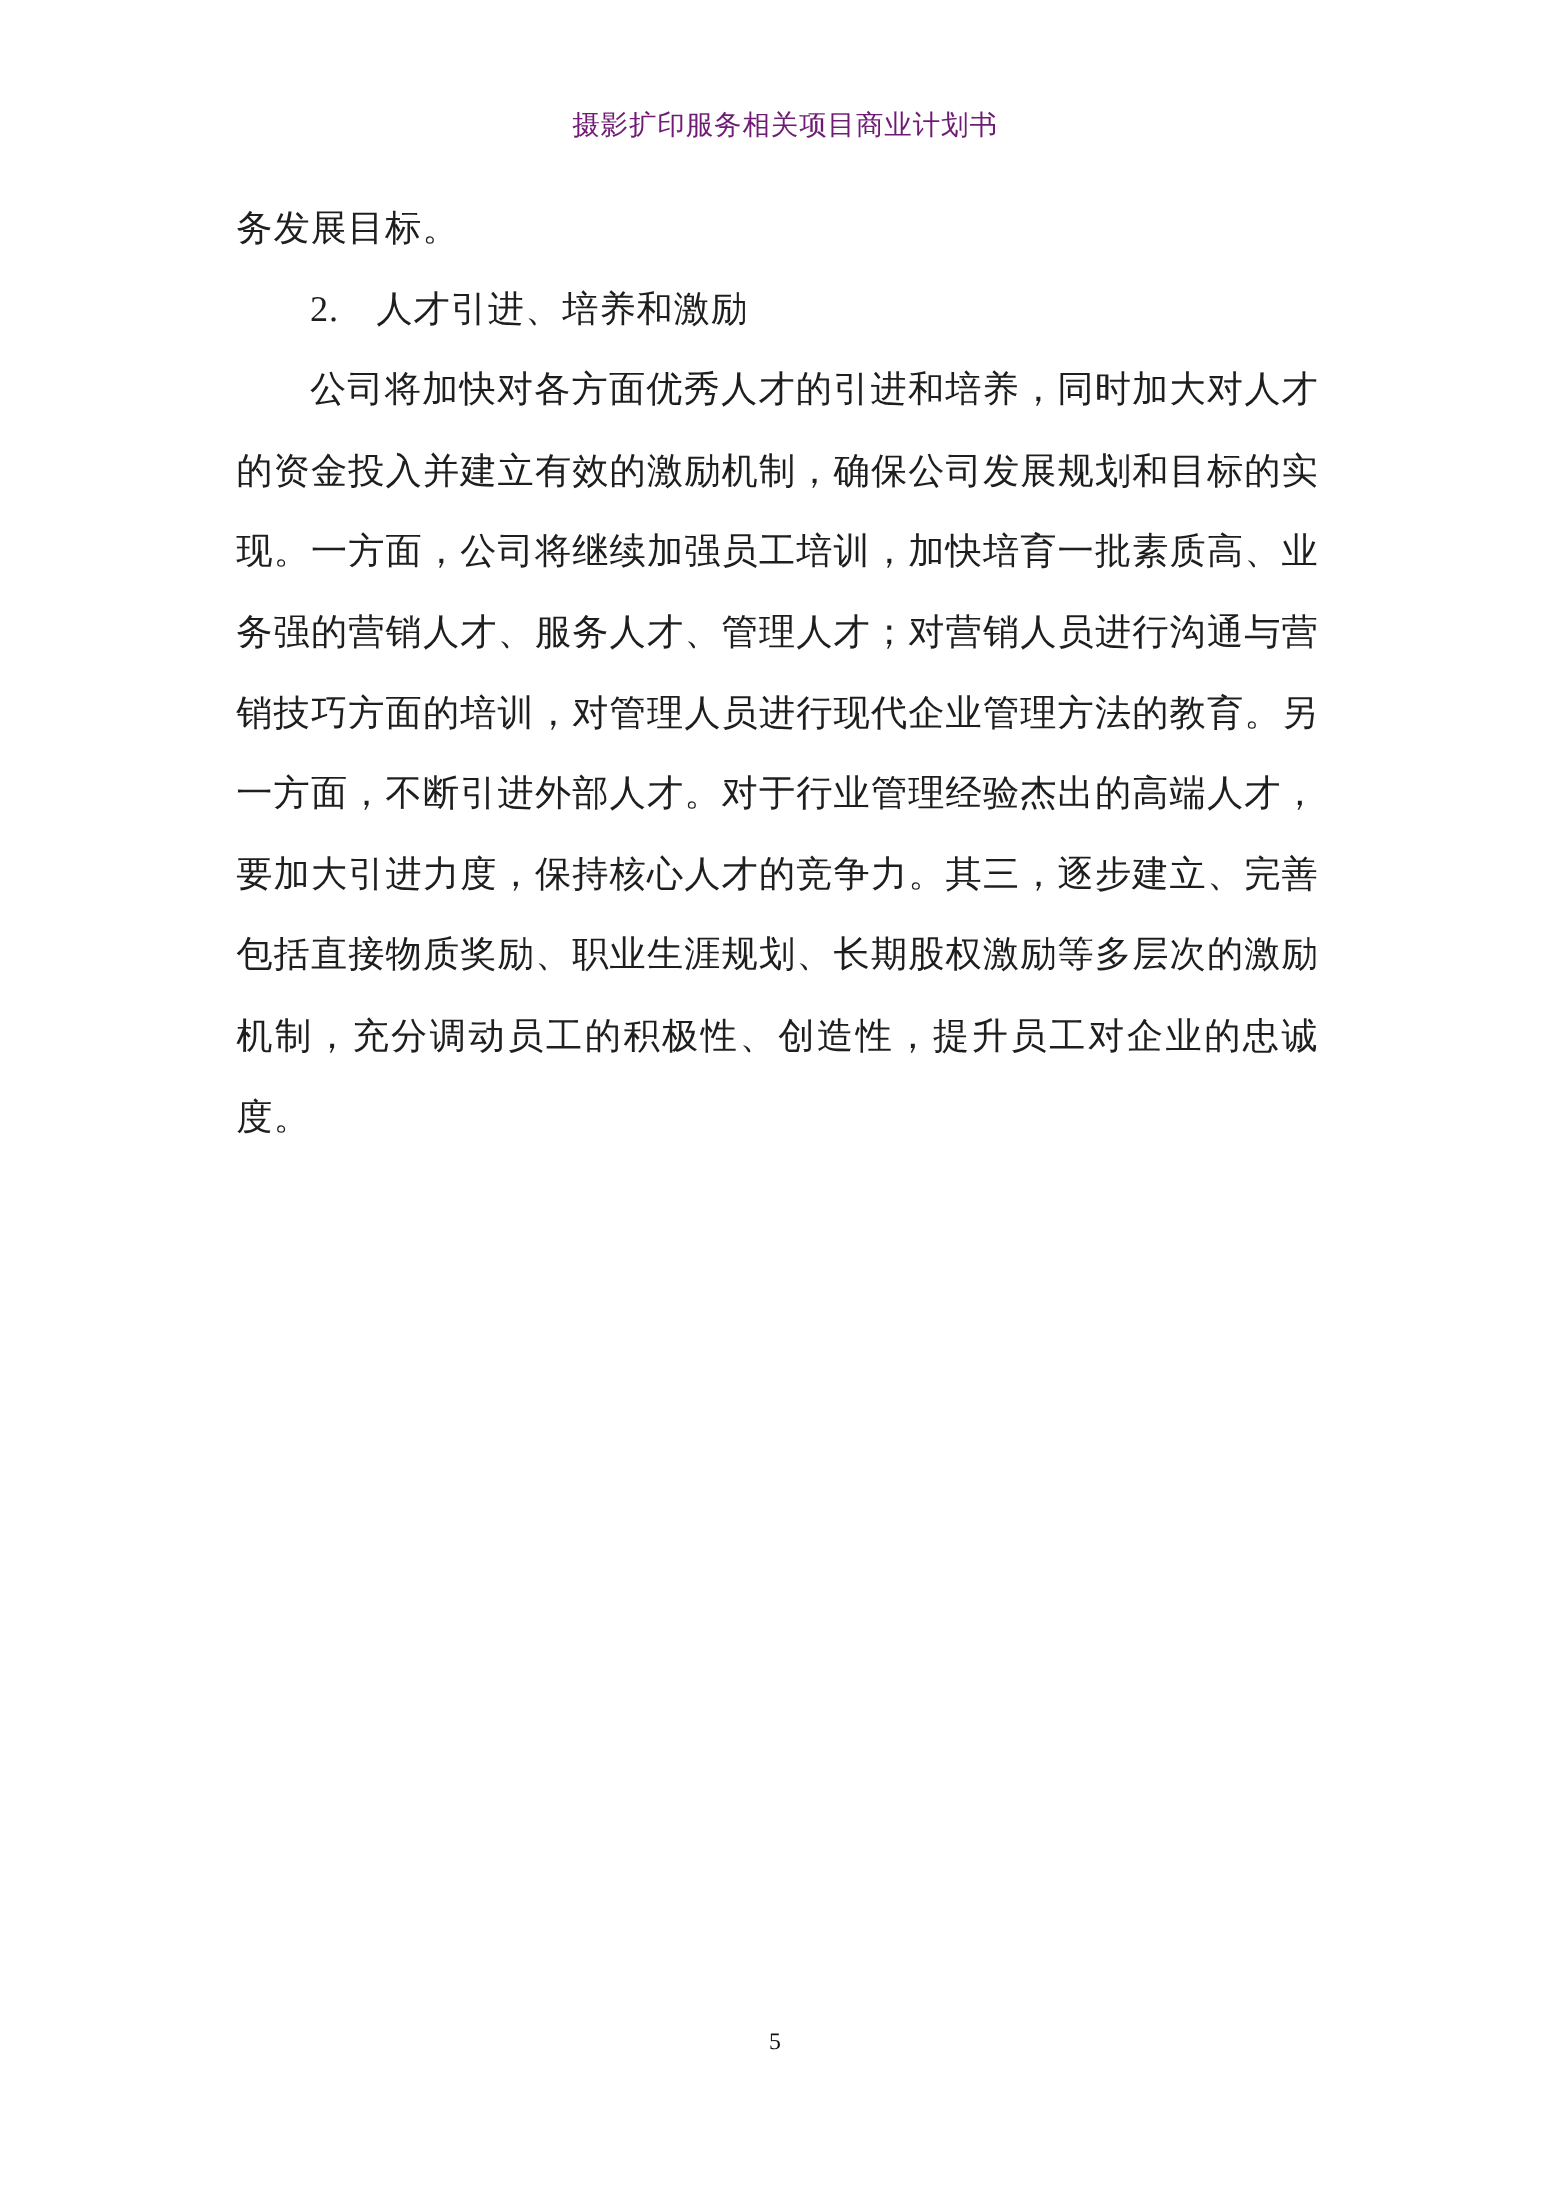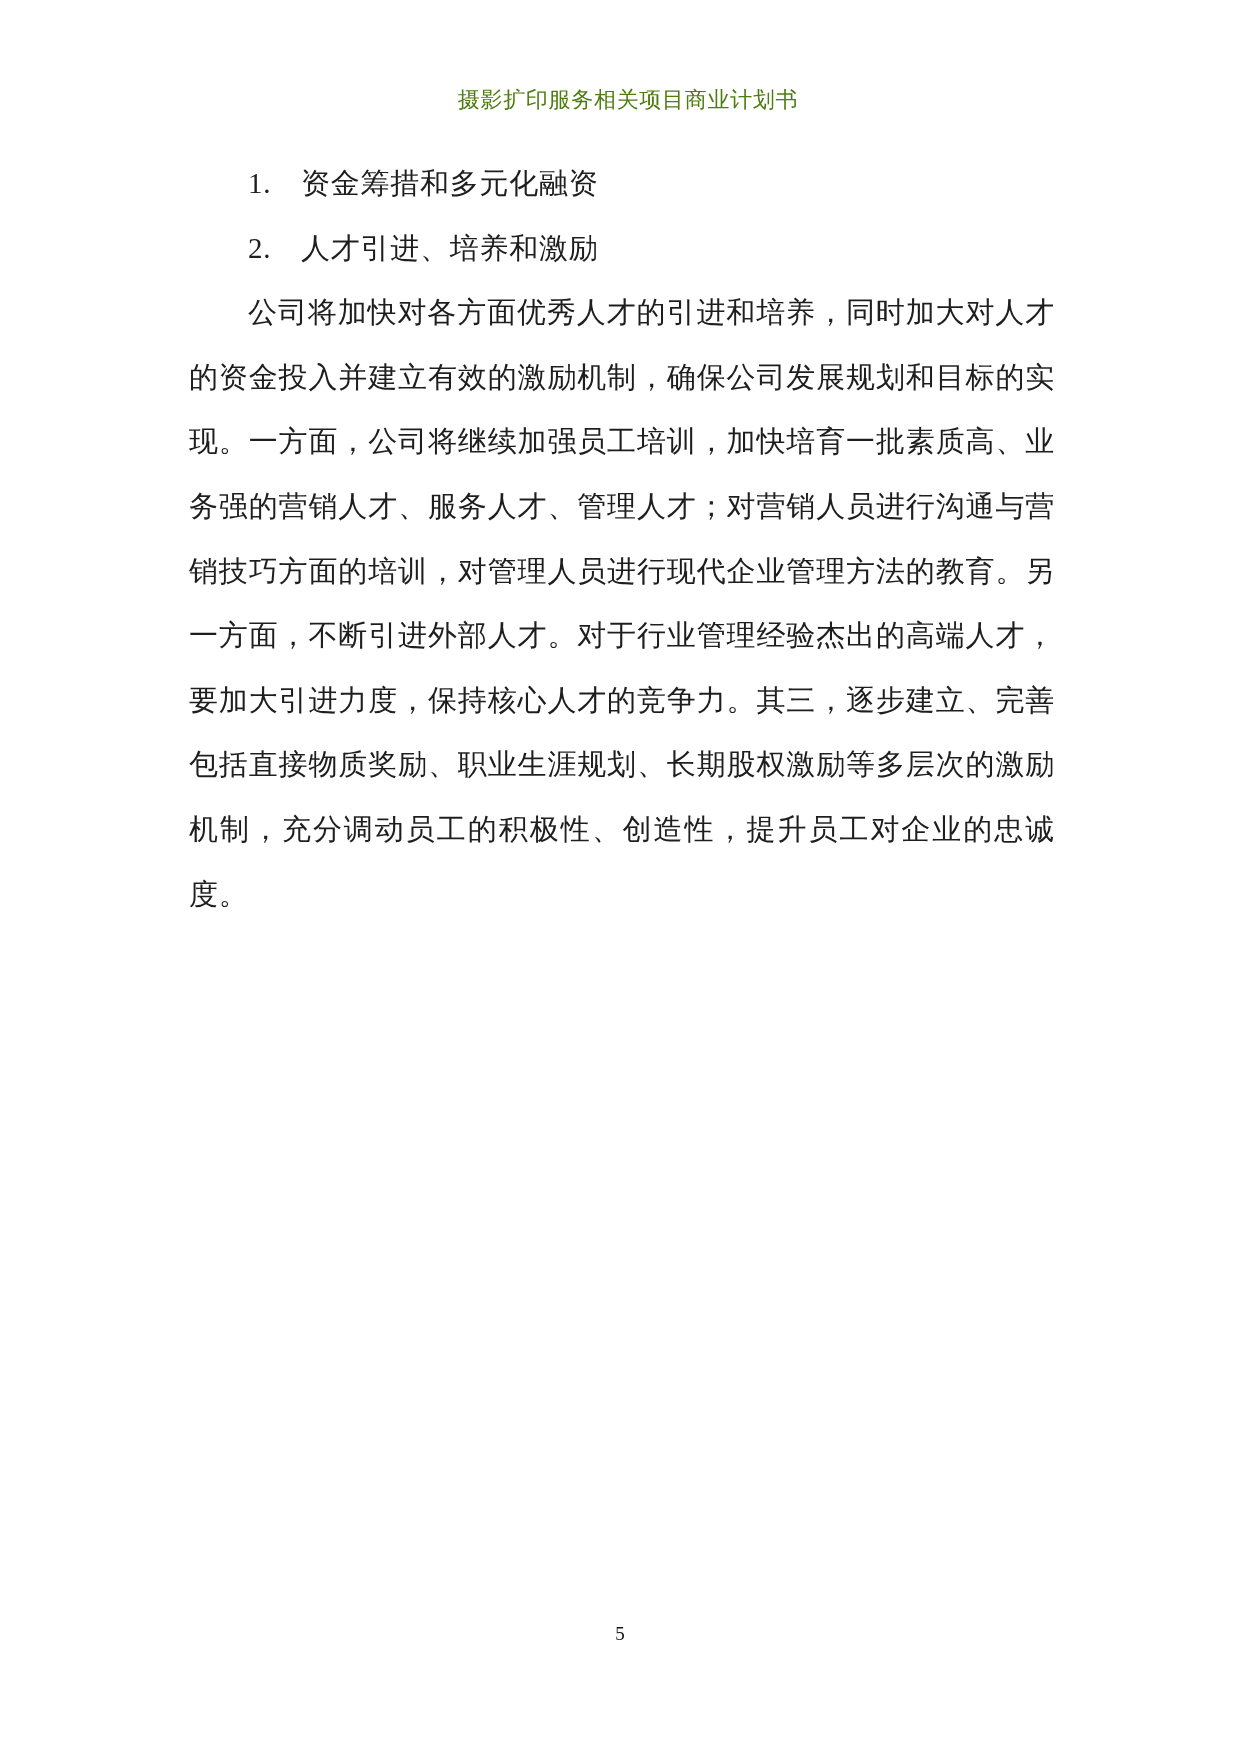--- a/index.html
+++ b/index.html
@@ -18,21 +18,21 @@
   }
   .doc-header {
     position: absolute;
     top: 86px;
     left: 0;
     right: 0;
     text-align: center;
     font-size: 22px;
     letter-spacing: 0.7px;
     line-height: 28px;
-    color: #4d7c0f;
+    color: #701a75;
     padding-left: 16px;
   }
   .doc-body {
     position: absolute;
     left: 189px;
     top: 151px;
     width: 866px;
     font-size: 29px;
     letter-spacing: 0.75px;
     line-height: 64.6px;
@@ -62,20 +62,20 @@
   }
 </style>
 </head>
 <body>
 
 <div class="page">
 
   <div class="doc-header">摄影扩印服务相关项目商业计划书</div>
 
   <div class="doc-body">
-    <p class="heading">1.　资金筹措和多元化融资</p>
+    <p class="para-cont">务发展目标。</p>
     <p class="heading">2.　人才引进、培养和激励</p>
     <p class="para">公司将加快对各方面优秀人才的引进和培养，同时加大对人才的资金投入并建立有效的激励机制，确保公司发展规划和目标的实现。一方面，公司将继续加强员工培训，加快培育一批素质高、业务强的营销人才、服务人才、管理人才；对营销人员进行沟通与营销技巧方面的培训，对管理人员进行现代企业管理方法的教育。另一方面，不断引进外部人才。对于行业管理经验杰出的高端人才，要加大引进力度，保持核心人才的竞争力。其三，逐步建立、完善包括直接物质奖励、职业生涯规划、长期股权激励等多层次的激励机制，充分调动员工的积极性、创造性，提升员工对企业的忠诚度。</p>
   </div>
 
   <div class="page-footer">5</div>
 
 </div>
 
 </body></html>

